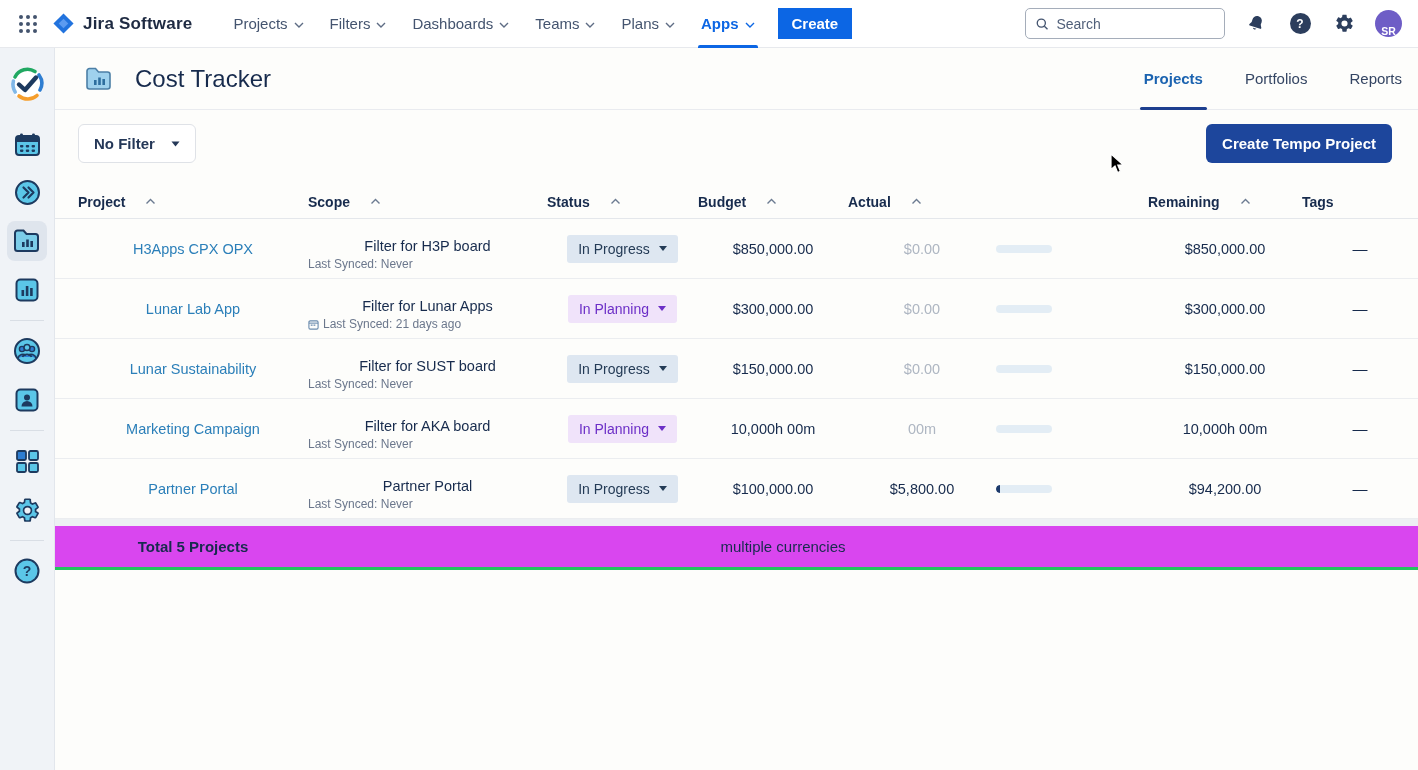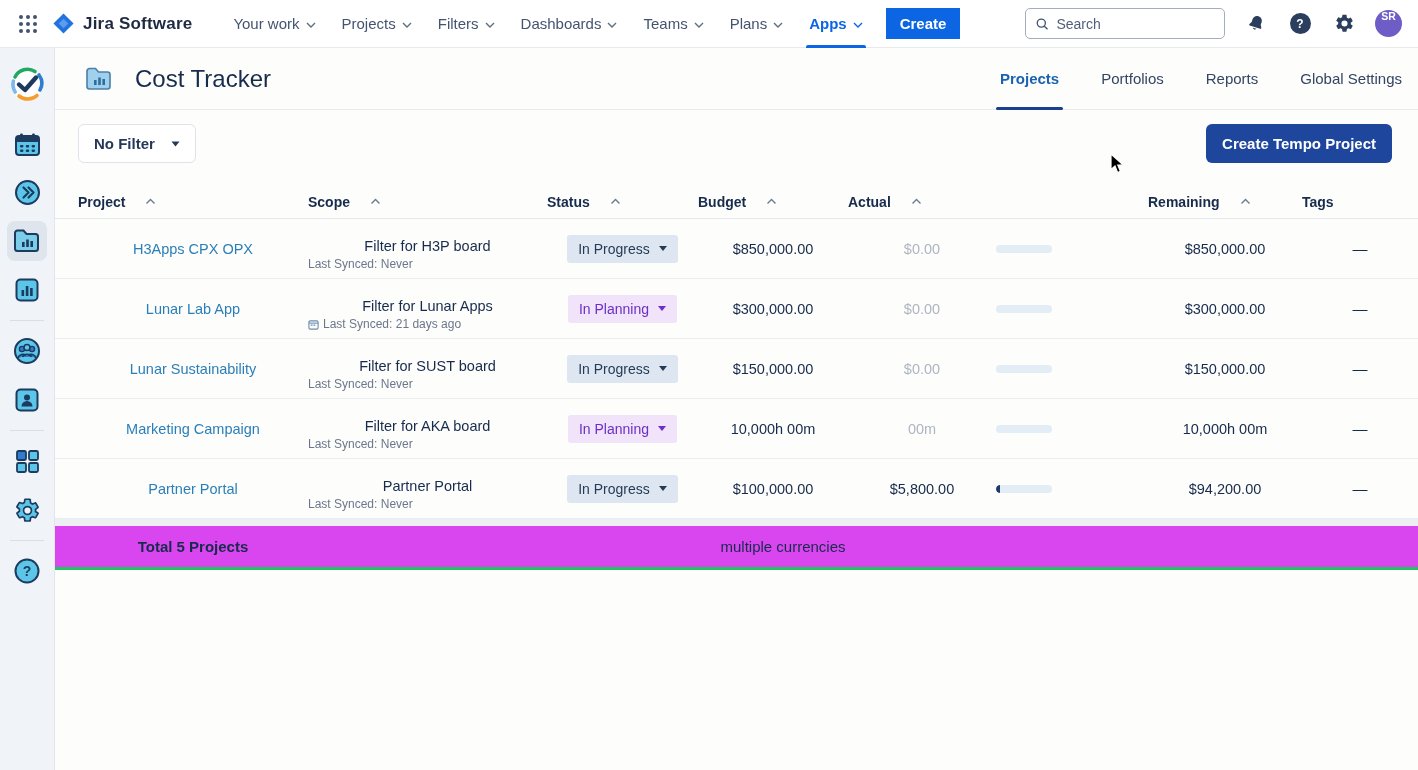--- a/index.html
+++ b/index.html
@@ -21,21 +21,21 @@
                 border:none; border-radius:0; padding:7px 14px; cursor:pointer; }
   .topbar-right { margin-left:auto; display:flex; align-items:center; gap:18px; padding-right:16px; }
   .search-box { display:flex; align-items:center; gap:8px; width:200px; height:31px; border:1px solid #A5ADBA;
                 border-radius:5px; padding:0 10px; background:#fff; }
   .search-box input { border:none; outline:none; font-size:14px; color:#44546F; width:100%; background:transparent; font-family:"Liberation Sans",sans-serif; }
   .search-box input::placeholder { color:#505F79; }
   .icon-btn { width:26px; height:26px; display:flex; align-items:center; justify-content:center; cursor:pointer; }
   .help-circle { width:21px; height:21px; border-radius:50%; background:#2C3E5D; color:#fff; font-size:12px;
                  font-weight:700; display:flex; align-items:center; justify-content:center; }
   .avatar { width:27px; height:27px; border-radius:50%; background:#6E5DC6; color:#fff; font-size:10.5px; font-weight:700;
-            display:flex; align-items:flex-start; justify-content:center; cursor:pointer; }
+            display:flex; align-items:flex-end; justify-content:center; cursor:pointer; }
 
   
   .sidebar { position:absolute; top:48px; left:0; bottom:0; width:55px; background:#F0F3F7;
              border-right:1px solid #E2E6EC; display:flex; flex-direction:column; align-items:center; z-index:10; }
   .side-icon { width:40px; height:40px; display:flex; align-items:center; justify-content:center; border-radius:8px; cursor:pointer; }
   .side-icon.active { background:#DFE5ED; }
   .side-divider { width:34px; height:1px; background:#D9DEE5; margin:10px 0; }
 
   
   .main { position:absolute; left:55px; top:48px; right:0; bottom:0; }
@@ -99,26 +99,20 @@
   </div>
   <div class="brand">
     <svg width="23" height="23" viewBox="0 0 24 24">
       <path d="M12 1.5 L22.5 12 L12 22.5 L1.5 12 Z" fill="#2173DE"></path>
       <path d="M12 7 L17 12 L12 17 L7 12 Z" fill="#5C9BF0"></path>
     </svg>
     <span class="brand-name">Jira Software</span>
   </div>
   <div class="nav-items">
     <div class="nav-item">
-      <span>Your work</span>
-      <svg width="10" height="6" viewBox="0 0 10 6">
-          <path d="M1 1 L5 5 L9 1" stroke="#5E6C84" stroke-width="1.4" fill="none"></path>
-        </svg>
-    </div>
-    <div class="nav-item">
       <span>Projects</span>
       <svg width="10" height="6" viewBox="0 0 10 6">
           <path d="M1 1 L5 5 L9 1" stroke="#5E6C84" stroke-width="1.4" fill="none"></path>
         </svg>
     </div>
     <div class="nav-item">
       <span>Filters</span>
       <svg width="10" height="6" viewBox="0 0 10 6">
           <path d="M1 1 L5 5 L9 1" stroke="#5E6C84" stroke-width="1.4" fill="none"></path>
         </svg>
@@ -287,23 +281,20 @@
     <div class="tabs">
       <div class="tab active">
           <span>Projects</span>
         </div>
       <div class="tab">
           <span>Portfolios</span>
         </div>
       <div class="tab">
           <span>Reports</span>
         </div>
-      <div class="tab">
-          <span>Global Settings</span>
-        </div>
     </div>
   </div>
 
   <div class="toolbar">
     <button class="filter-btn">
       <span>No Filter</span>
       <svg width="9" height="6" viewBox="0 0 9 6">
           <path d="M0.5 0.5 L8.5 0.5 L4.5 5.5 Z" fill="#253858"></path>
         </svg>
     </button>

